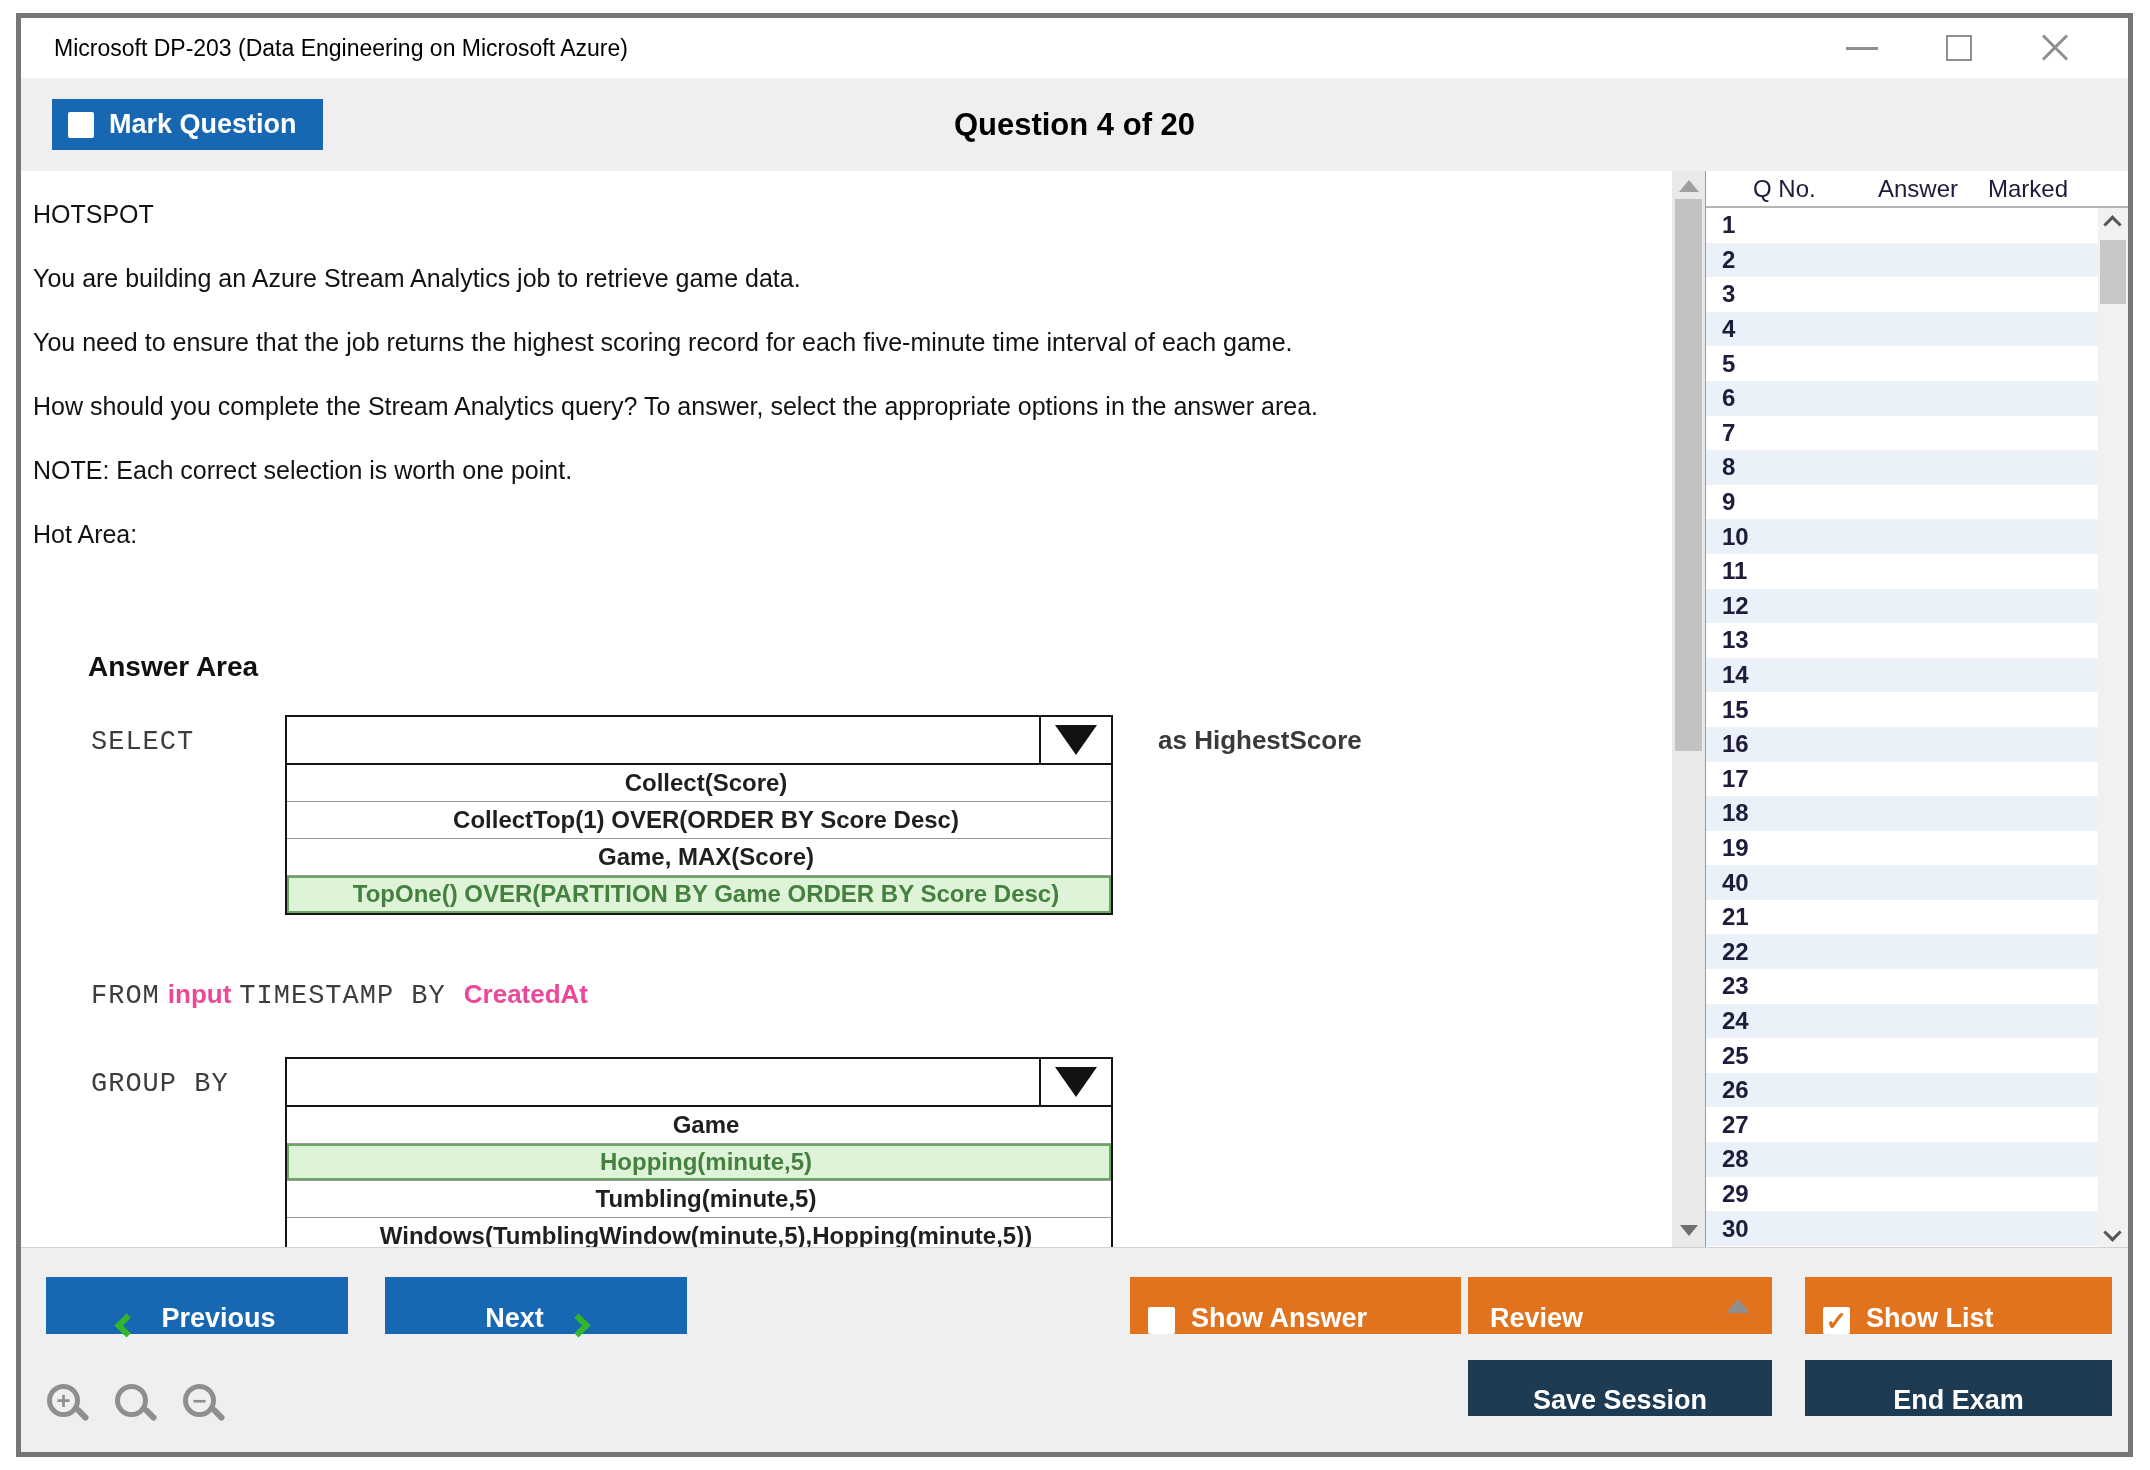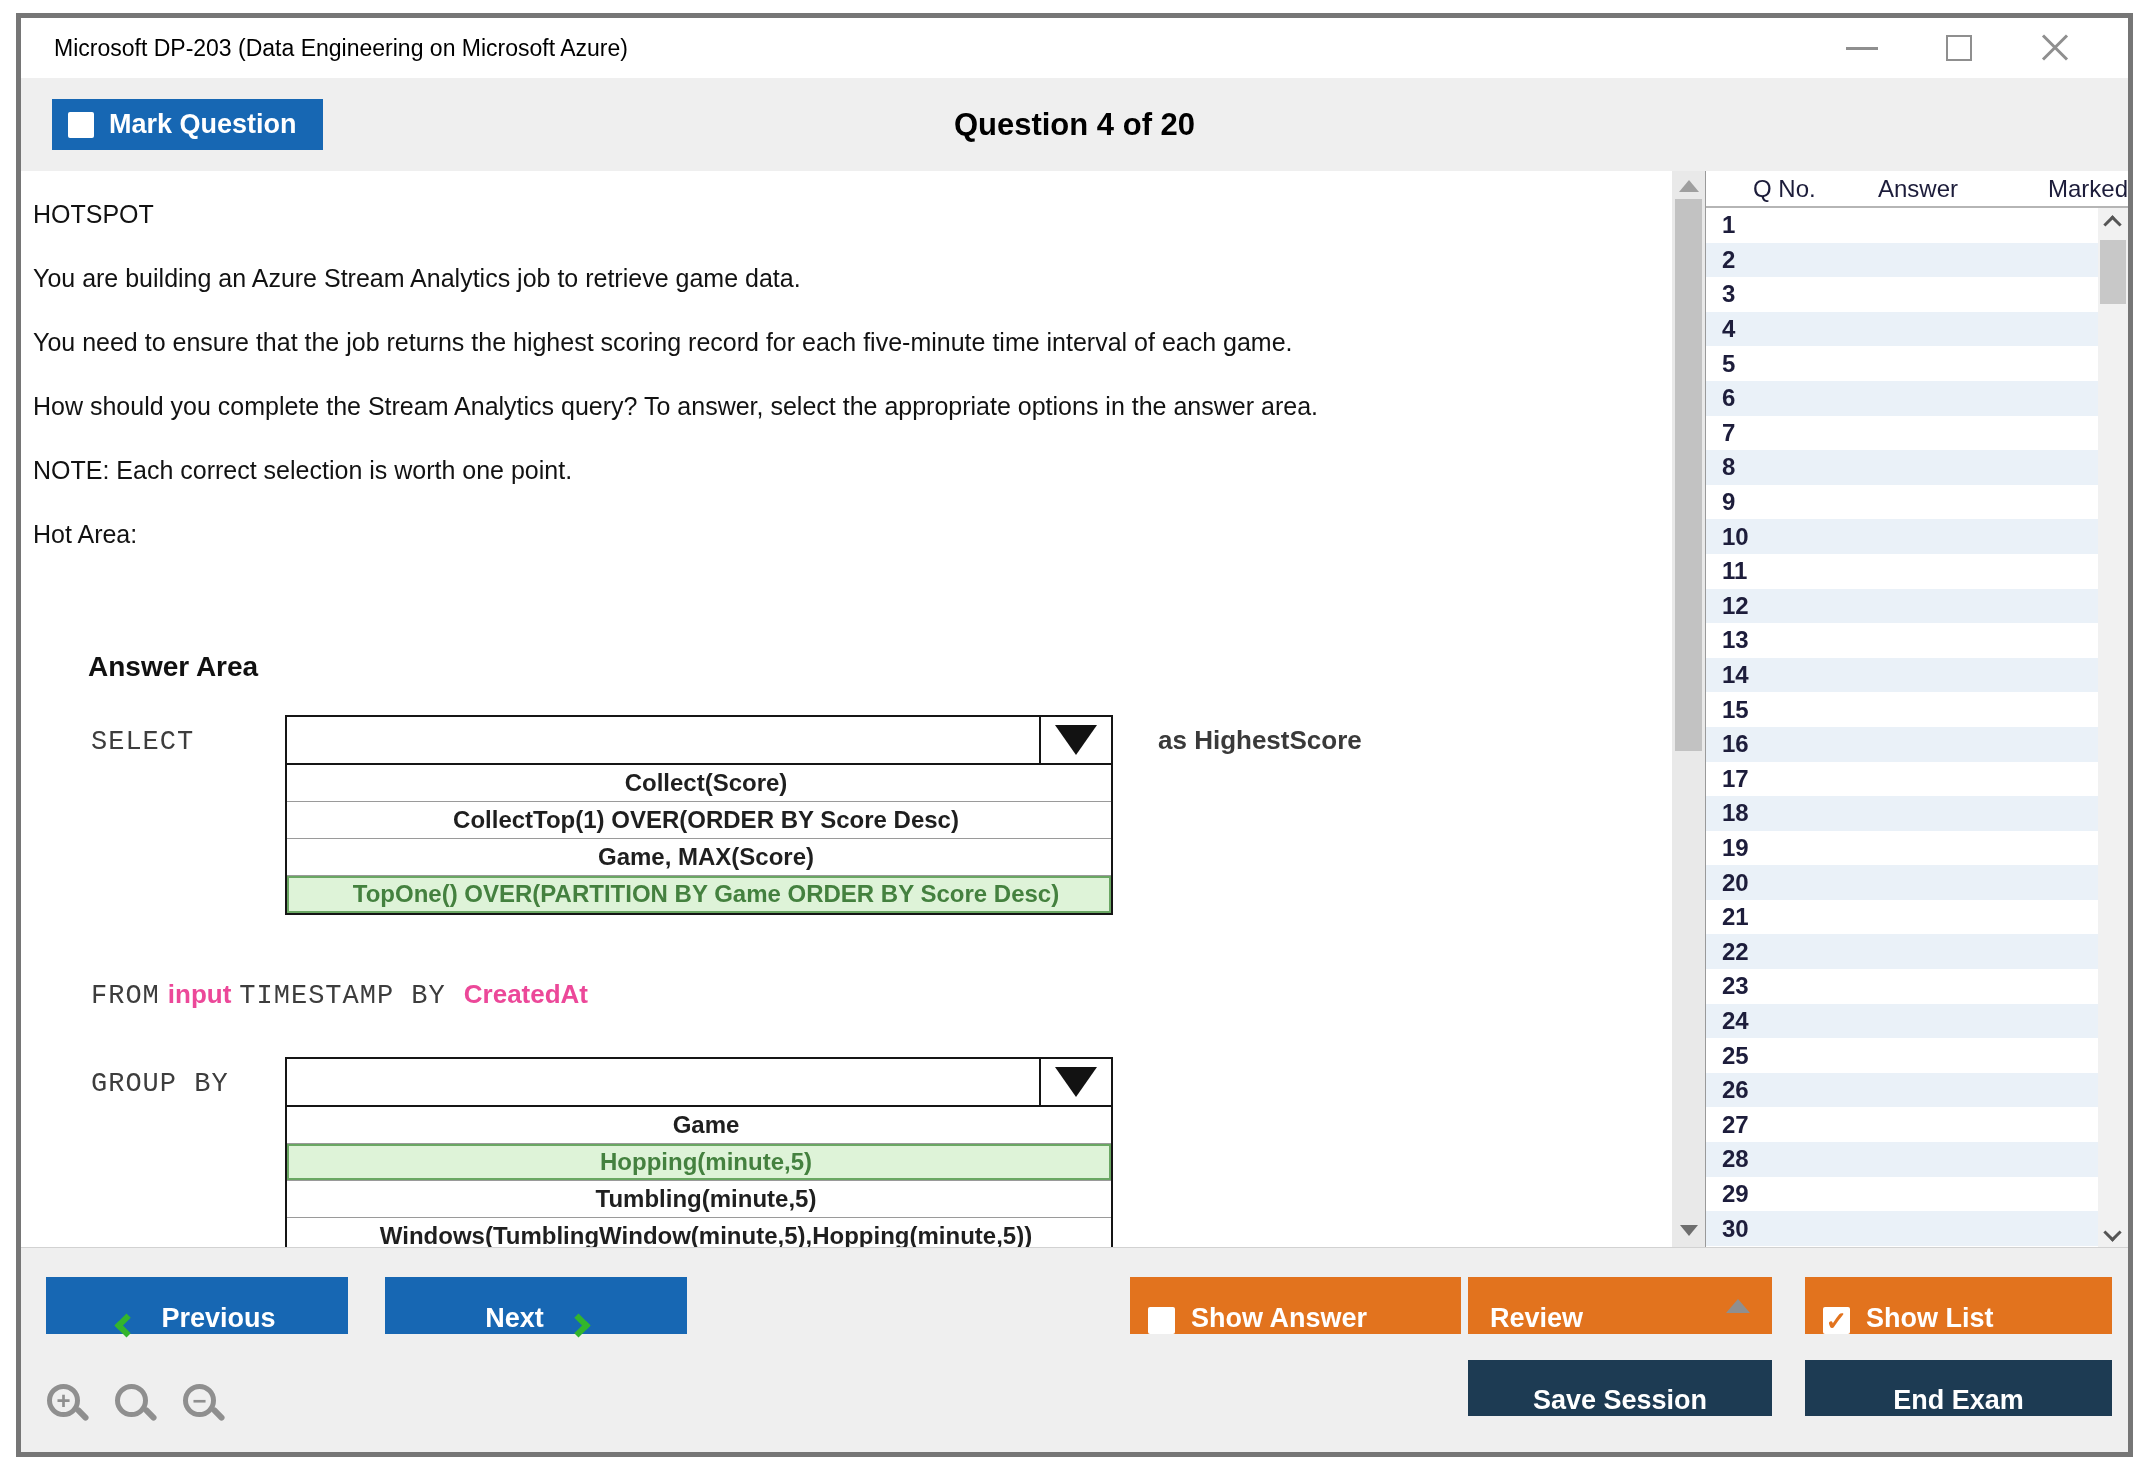--- a/index.html
+++ b/index.html
@@ -56,21 +56,21 @@
   .vscroll .up-arrow { position:absolute; top:9px; left:7px; width:0; height:0; border-left:10px solid transparent; border-right:10px solid transparent; border-bottom:12px solid #9f9f9f; }
   .vscroll .thumb { position:absolute; top:28px; left:3px; width:27px; height:552px; background:#c2c2c2; }
   .vscroll .down-arrow { position:absolute; bottom:11px; left:8px; width:0; height:0; border-left:9px solid transparent; border-right:9px solid transparent; border-top:11px solid #6e6e6e; }
 
   
   .sidebar { flex:0 0 398px; background:#ffffff; border-left:1px solid #9a9a9a; display:flex; flex-direction:column; min-height:0; }
   .list-header { flex:0 0 37px; display:flex; align-items:center; border-bottom:2px solid #b5b5b5; background:#fff;padding-left:32px; }
   .list-header span { font-size:24px; color:#1c1c3a; }
   .col-qno { width:110px; padding-left:15px; text-align:left; }
   .col-answer { width:140px; text-align:center; }
-  .col-marked { width:140px; text-align:right; }
+  .col-marked { width:140px; text-align:left; }
   .list-body { flex:1 1 auto; display:flex; min-height:0; }
   .qrows { flex:1 1 auto; overflow:hidden; }
   .qrow { height:34.6px; display:flex; align-items:center; background:#ffffff; cursor:pointer; }
   .qrow.alt { background:#eaf1f8; }
   .qnum { padding-left:16px; font-size:24px; font-weight:bold; color:#1d1d3b; }
   .list-scroll { flex:0 0 30px; background:#f1f1f1; position:relative; }
   .chev { position:absolute; left:8px; width:13px; height:13px; border-left:3px solid #555; border-top:3px solid #555; }
   .chev.up { top:10px; transform:rotate(45deg); }
   .chev.down { bottom:8px; transform:rotate(225deg); }
   .list-scroll .thumb { position:absolute; top:32px; left:2px; width:26px; height:64px; background:#c8c8c8; }
@@ -245,21 +245,21 @@
             <div class="qrow">
               <span class="qnum">17</span>
             </div>
             <div class="qrow alt">
               <span class="qnum">18</span>
             </div>
             <div class="qrow">
               <span class="qnum">19</span>
             </div>
             <div class="qrow alt">
-              <span class="qnum">20</span>
+              <span class="qnum">40</span>
             </div>
             <div class="qrow">
               <span class="qnum">21</span>
             </div>
             <div class="qrow alt">
               <span class="qnum">22</span>
             </div>
             <div class="qrow">
               <span class="qnum">23</span>
             </div>

